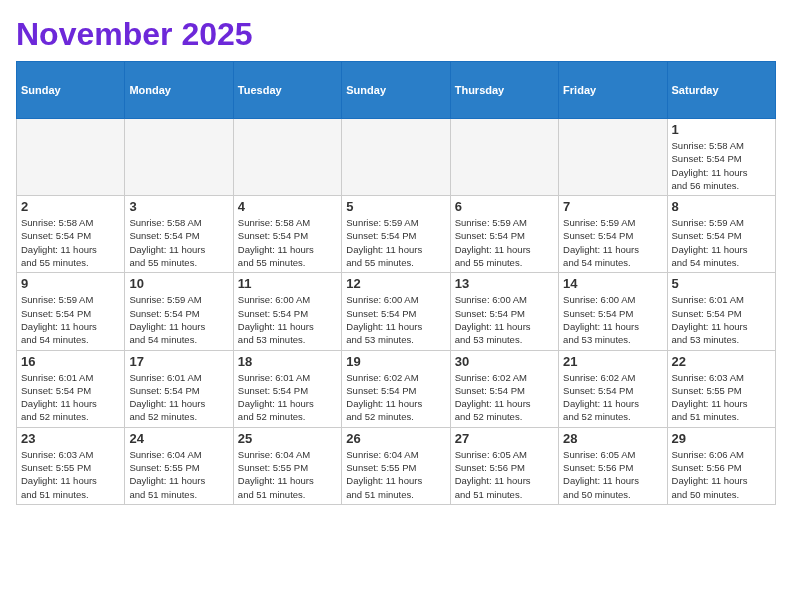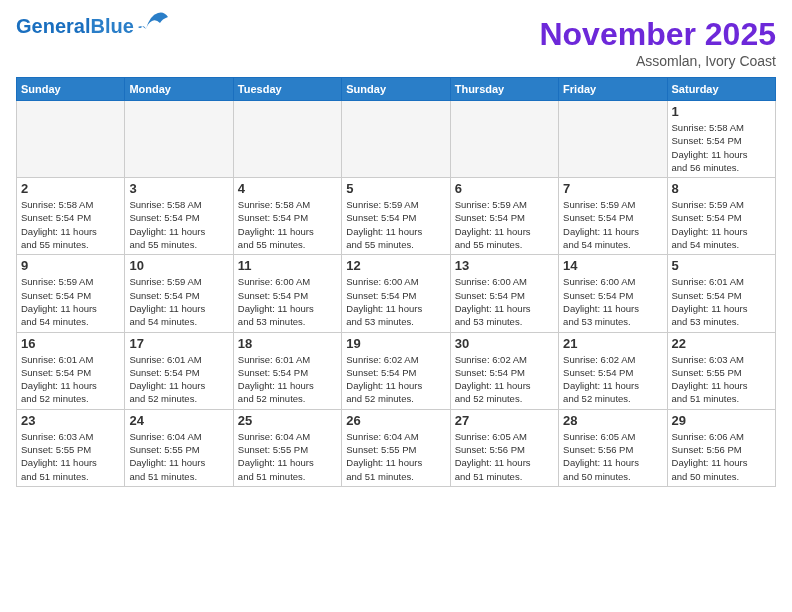--- a/index.html
+++ b/index.html
@@ -41,21 +41,21 @@
       color: #555;
     }
     .calendar {
       width: 100%;
       border-collapse: collapse;
       font-size: 10px;
     }
     .calendar th {
       background: #2a7ec8;
       color: #fff;
-      padding: 5px 4px;
+      padding: 22px 4px;
       text-align: left;
       font-size: 11px;
       font-weight: bold;
       border: 1px solid #1a6fbf;
     }
     .calendar td {
       border: 1px solid #ccc;
       vertical-align: top;
       padding: 3px 4px;
       width: calc(100% / 7);
@@ -78,34 +78,22 @@
       line-height: 1.4;
     }
     .last-row td {
       border-bottom: 1px solid #ccc;
     }
   </style>
 </head>
 <body>
 
 <div class="header">
-  <div class="logo">
-    <div style="display:flex; align-items:center;">
-      <span class="logo-text">
-        <span>General</span><span style="color:#2a7ec8;">Blue</span>
-      </span>
-      <svg width="32" height="22" viewBox="0 0 32 22" style="margin-left:4px; margin-top:-8px;">
-        <path d="M8,18 Q12,4 20,2 Q26,0 30,6 Q24,8 22,12 Q18,8 14,10 Q10,12 8,18Z" fill="#2a7ec8"></path>
-        <path d="M8,18 Q6,14 4,16 Q2,18 0,16 Q4,14 8,18Z" fill="#2a7ec8"></path>
-      </svg>
-    </div>
-  </div>
   <div class="title-block">
     <div class="month-title">November 2025</div>
-    <div class="location">Assomlan, Ivory Coast</div>
   </div>
 </div>
 
 <table class="calendar">
   <thead>
     <tr>
       <th>Sunday</th>
       <th>Monday</th>
       <th>Tuesday</th>
       <th>Sunday</th>

